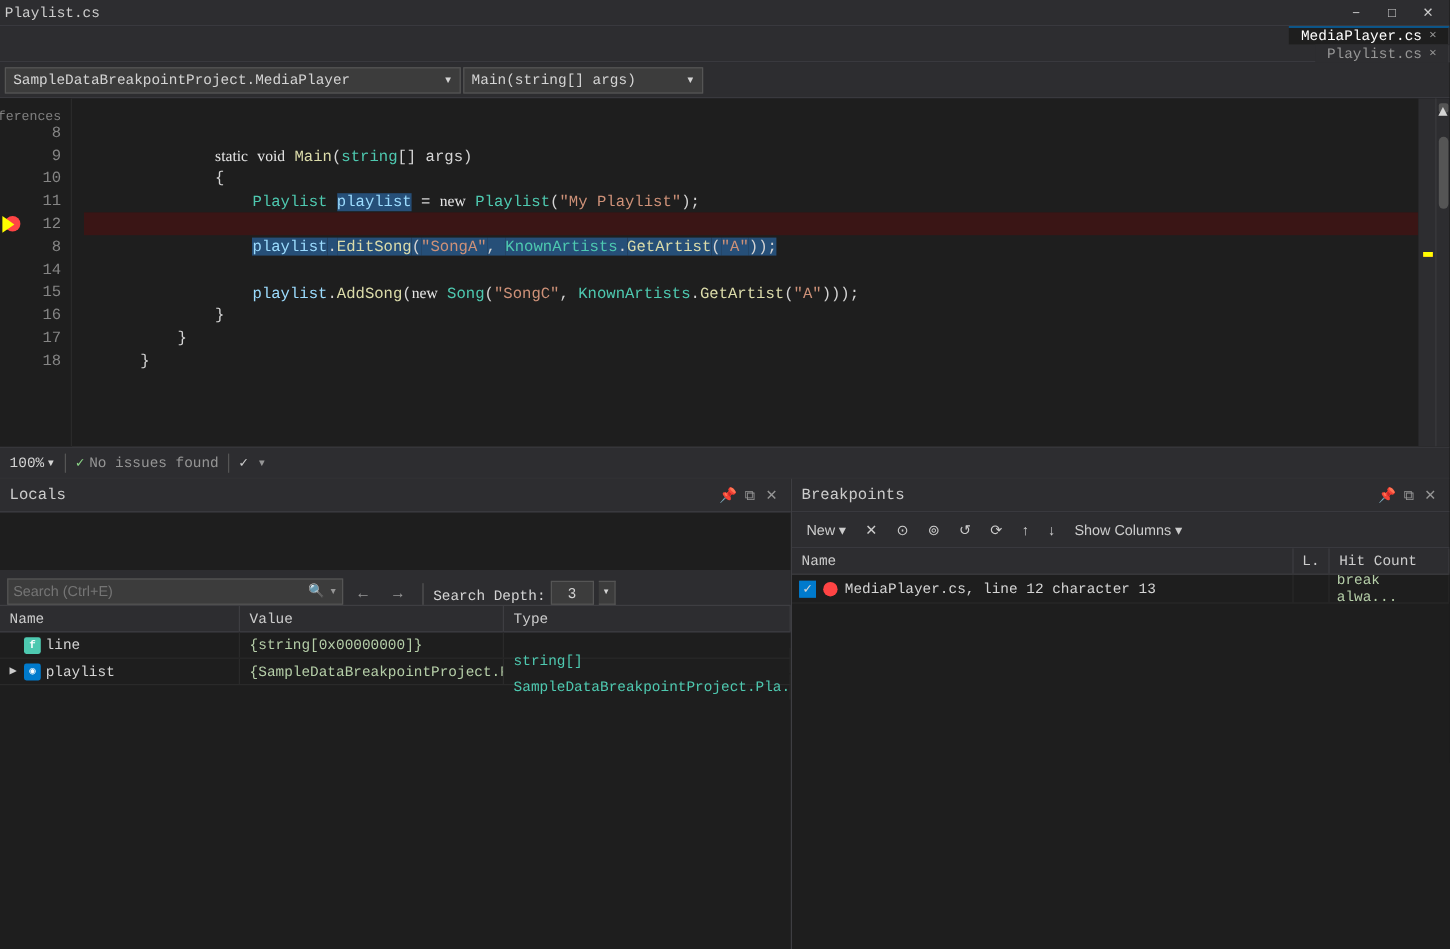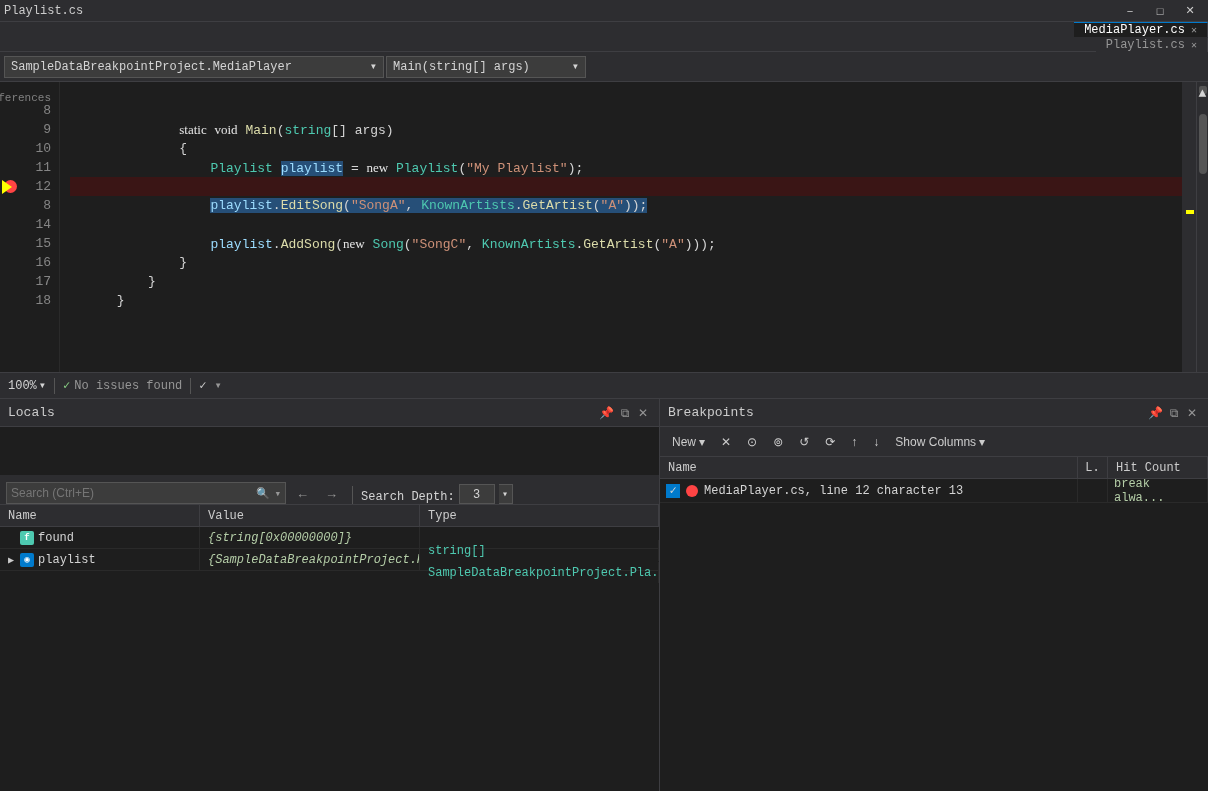--- a/index.html
+++ b/index.html
@@ -345,21 +345,21 @@
       height: 100%;
       display: flex;
       align-items: center;
       font-size: 12px;
       border-right: 1px solid #2a2a2a;
       overflow: hidden;
       text-overflow: ellipsis;
       white-space: nowrap;
     }
     .local-cell.name-cell { width: 200px; gap: 4px; }
-    .local-cell.value-cell { width: 220px; color: #b5cea8; font-style: italic; }
+    .local-cell.value-cell { width: 220px; color: #b5cea8; }
     .local-cell.type-cell { flex: 1; color: #4ec9b0; margin-top: 26px; }
     .expand-arrow {
       font-size: 10px;
       color: #969696;
       margin-right: 2px;
     }
     .obj-icon {
       width: 14px;
       height: 14px;
       background: #007acc;
@@ -655,21 +655,21 @@
       </div>
       <div class="col-h col-type">
         <span>Type</span>
       </div>
     </div>
     <div class="locals-rows">
       <div class="local-row">
         <div class="local-cell name-cell">
           <span class="expand-arrow">&nbsp;</span>
           <div class="field-icon">f</div>
-          <span>found</span>
+          <span>line</span>
         </div>
         <div class="local-cell value-cell">
           <span>{string[0x00000000]}</span>
         </div>
         <div class="local-cell type-cell">
           <span>string[]</span>
         </div>
       </div>
       <div class="local-row">
         <div class="local-cell name-cell">

